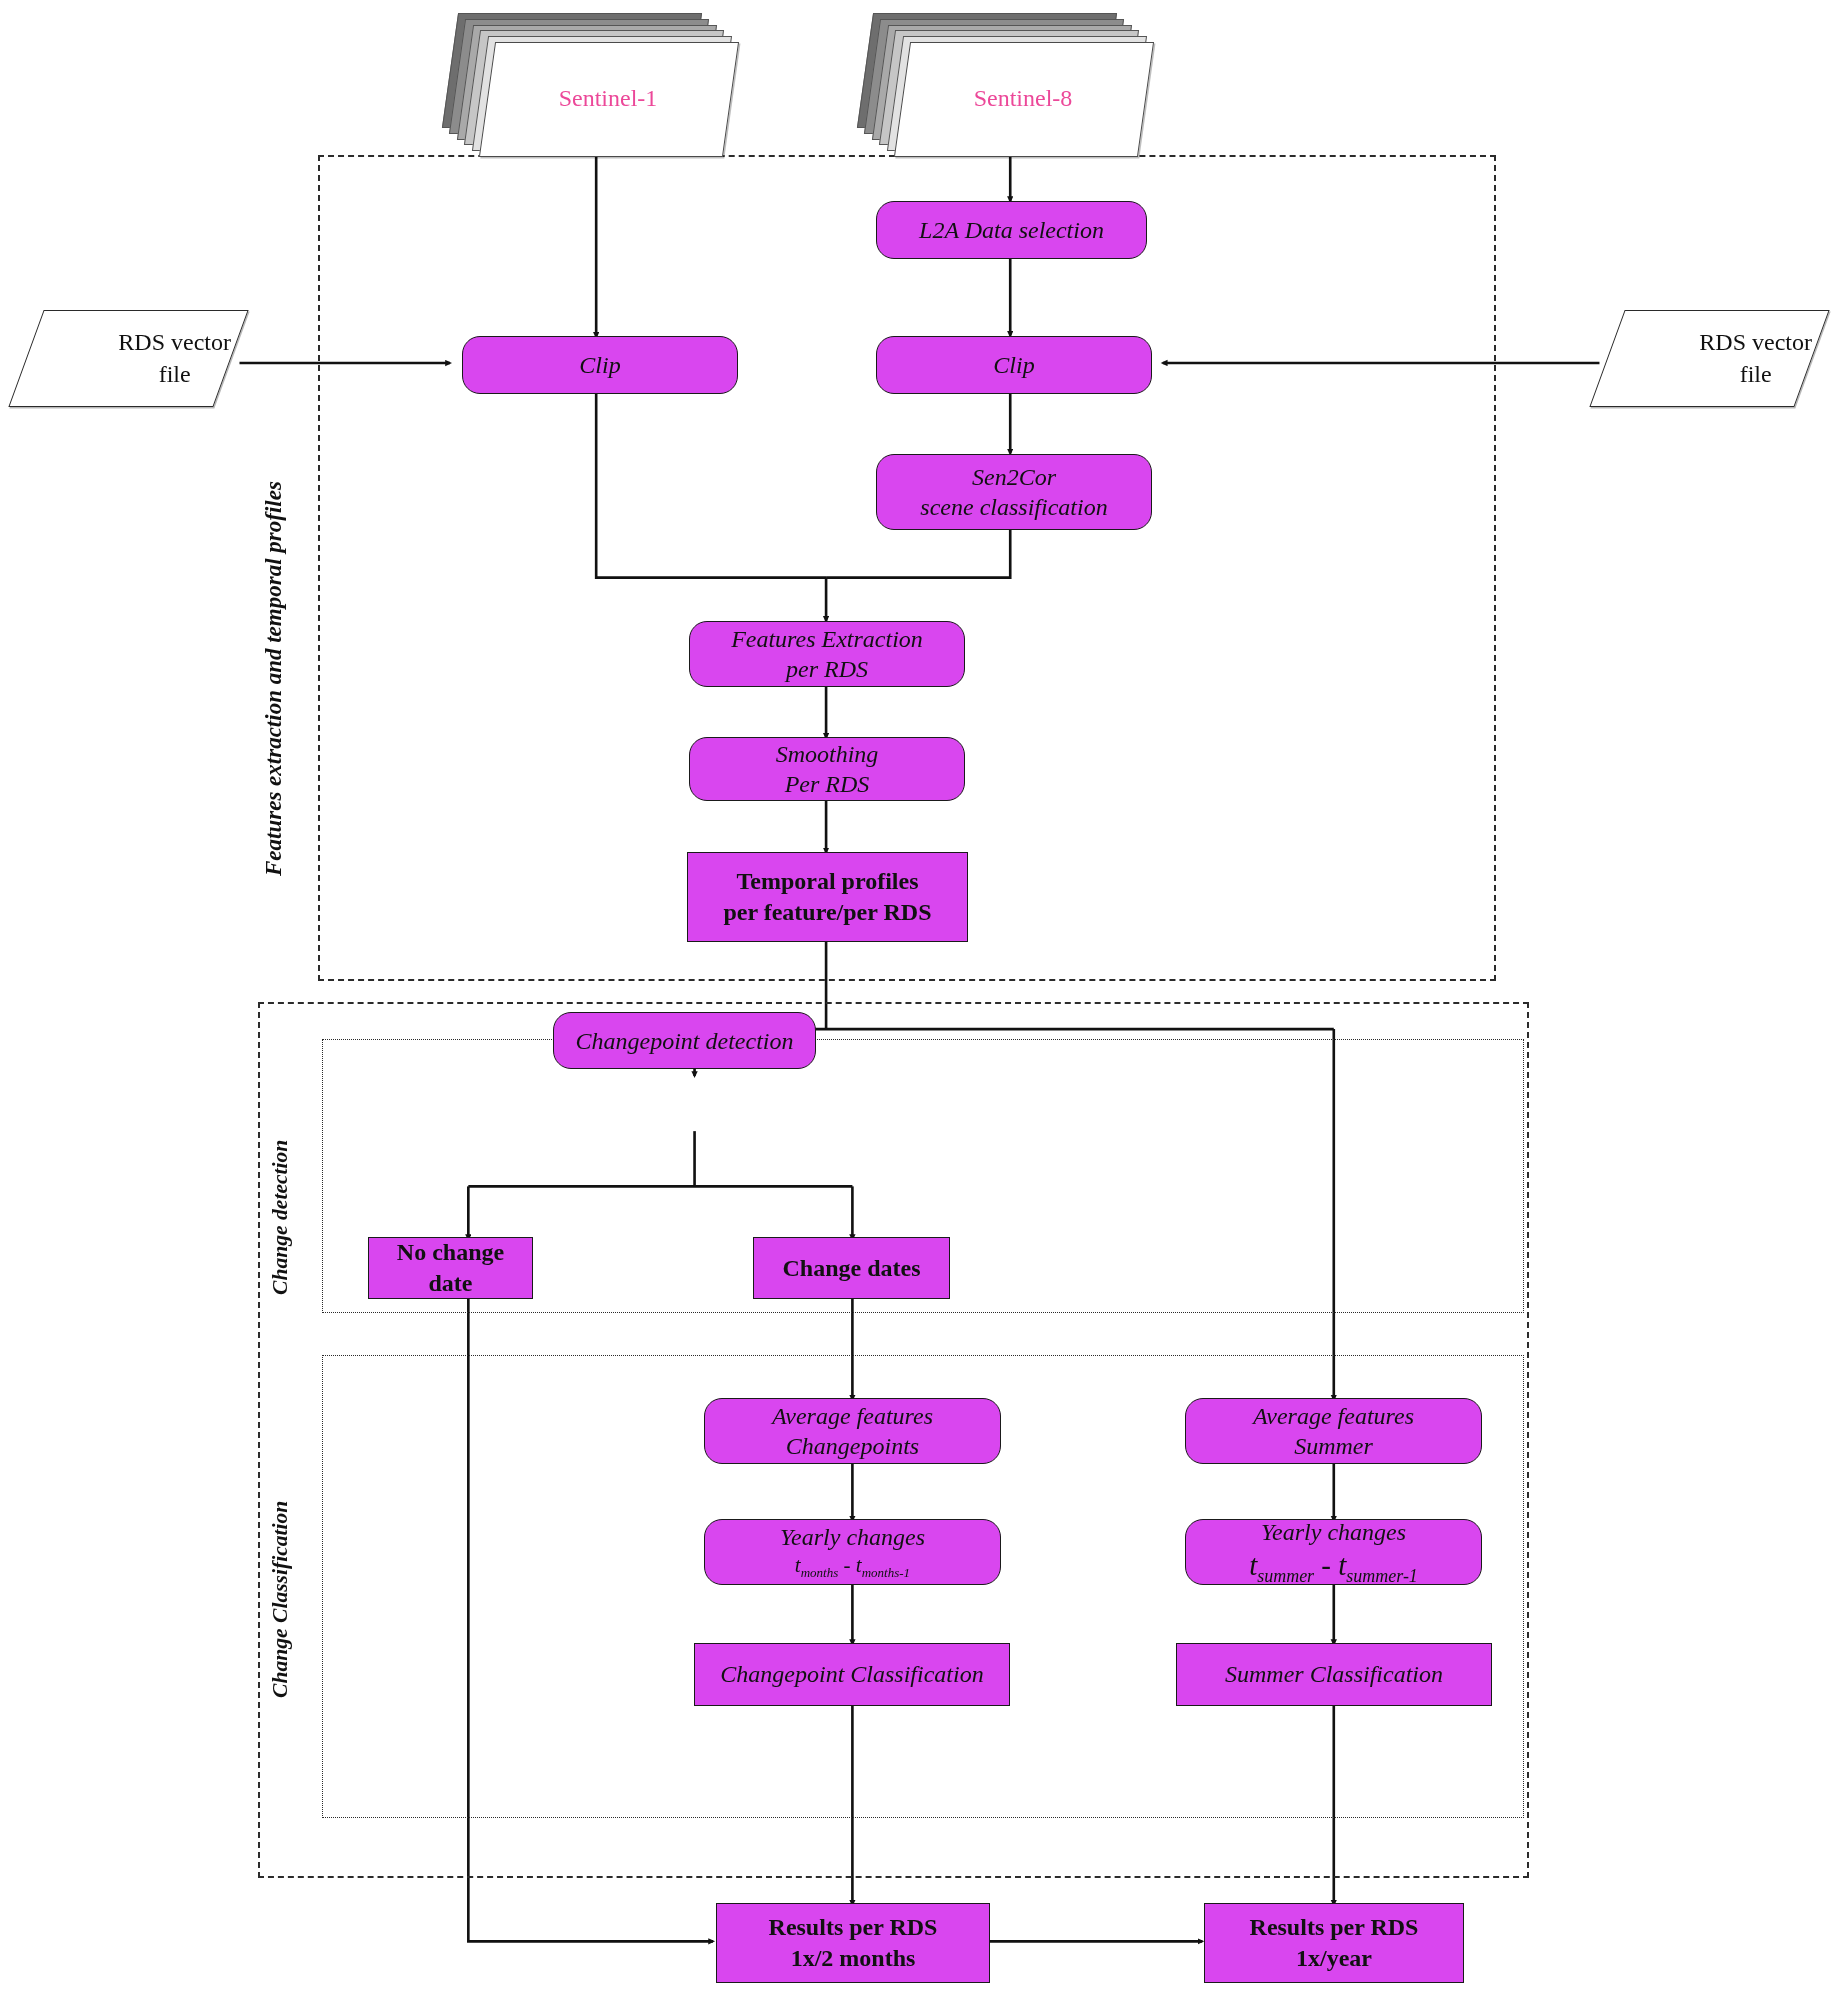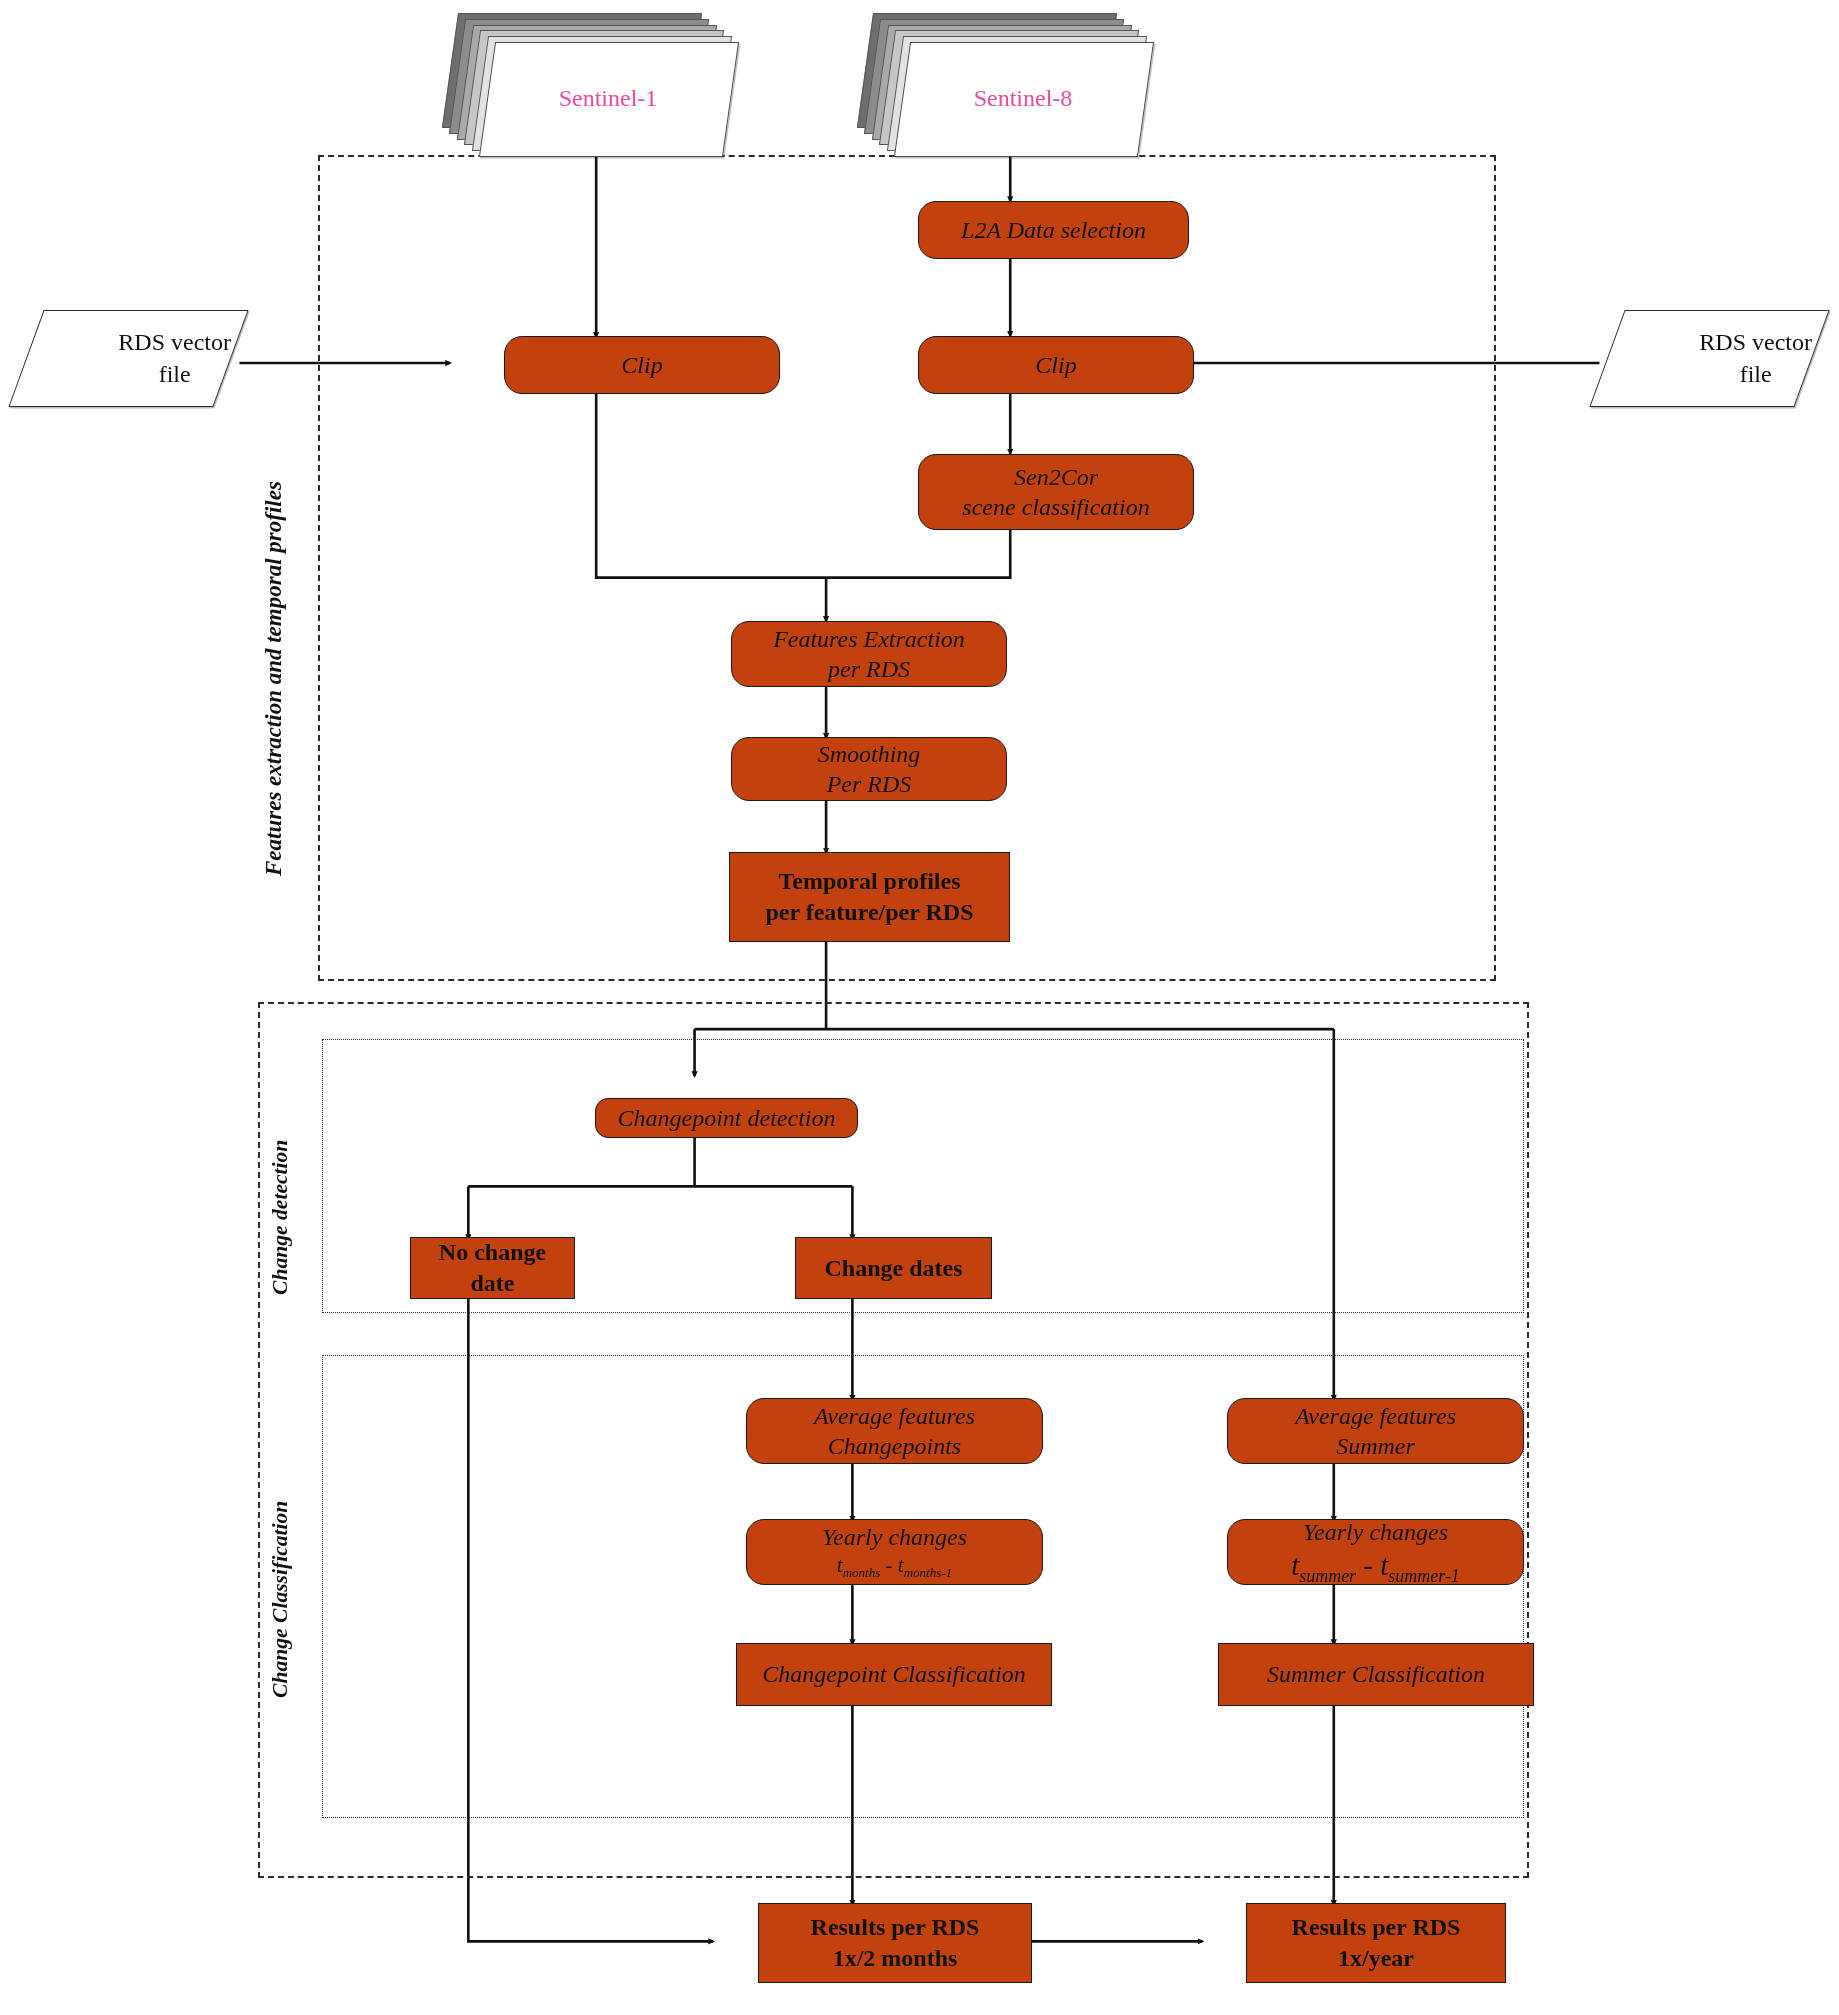--- a/index.html
+++ b/index.html
@@ -2,21 +2,21 @@
 <html style="font-size:8.4px"><head>
 <meta charset="utf-8">
 <style>
   html,body{margin:0;padding:0;background:#ffffff;}
   body{font-family:"Liberation Serif","DejaVu Serif",serif;}
   #stage{position:relative;width:1840px;height:2015px;background:#fff;overflow:hidden;}
   svg#wires{position:absolute;left:0;top:0;width:1840px;height:2015px;pointer-events:none;}
 
   
   .node{position:absolute;box-sizing:border-box;display:flex;align-items:center;
-        justify-content:center;text-align:center;background:#c2410c;z-index:5;margin-left:42px;}
+        justify-content:center;text-align:center;background:#d946ef;z-index:5;}
   .proc{border:1.6px solid #1a1a1a;border-radius:18px;font-style:italic;
         font-size:24px;line-height:1.25;color:#111;}
   .rect{border:1.6px solid #1a1a1a;border-radius:0;font-size:24px;line-height:1.28;color:#111;}
   .rect.bold{font-weight:bold;font-family:Liberation Serif, serif;}
   .rect.ital{font-style:italic;}
 
   
   .para{position:absolute;z-index:5;}
   .para .skew{position:absolute;inset:0;transform:skewX(-20deg);
               border:1.1px solid #2a2a2a;background:#fff;
@@ -197,21 +197,21 @@
     </div>
   </div>
 
   <div class="node rect bold" style="left:687px;top:852px;width:281px;height:90px;">
     <div>
       <div>Temporal  profiles</div>
       <div>per feature/per RDS</div>
     </div>
   </div>
 
-  <div class="node proc" style="left:553px;top:1098px;width:263px;height:40px;border-radius:13px;">
+  <div class="node proc" style="left:553px;top:1012px;width:263px;height:57px;">
     <span>Changepoint detection</span>
   </div>
 
   <div class="node rect bold" style="left:368px;top:1237px;width:165px;height:62px;">
     <div>
       <div>No change</div>
       <div>date</div>
     </div>
   </div>
 

